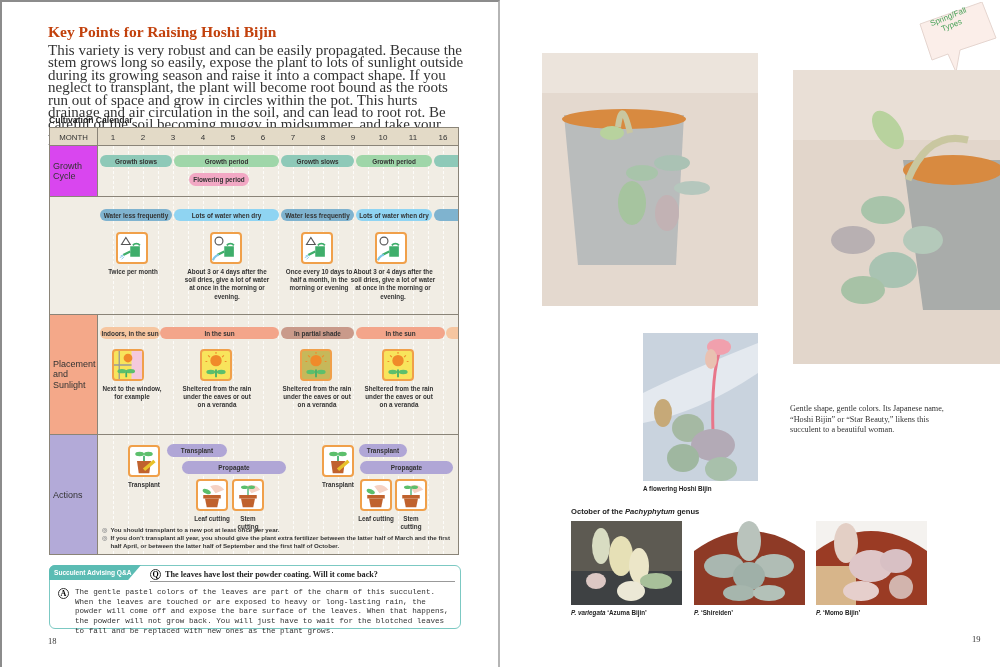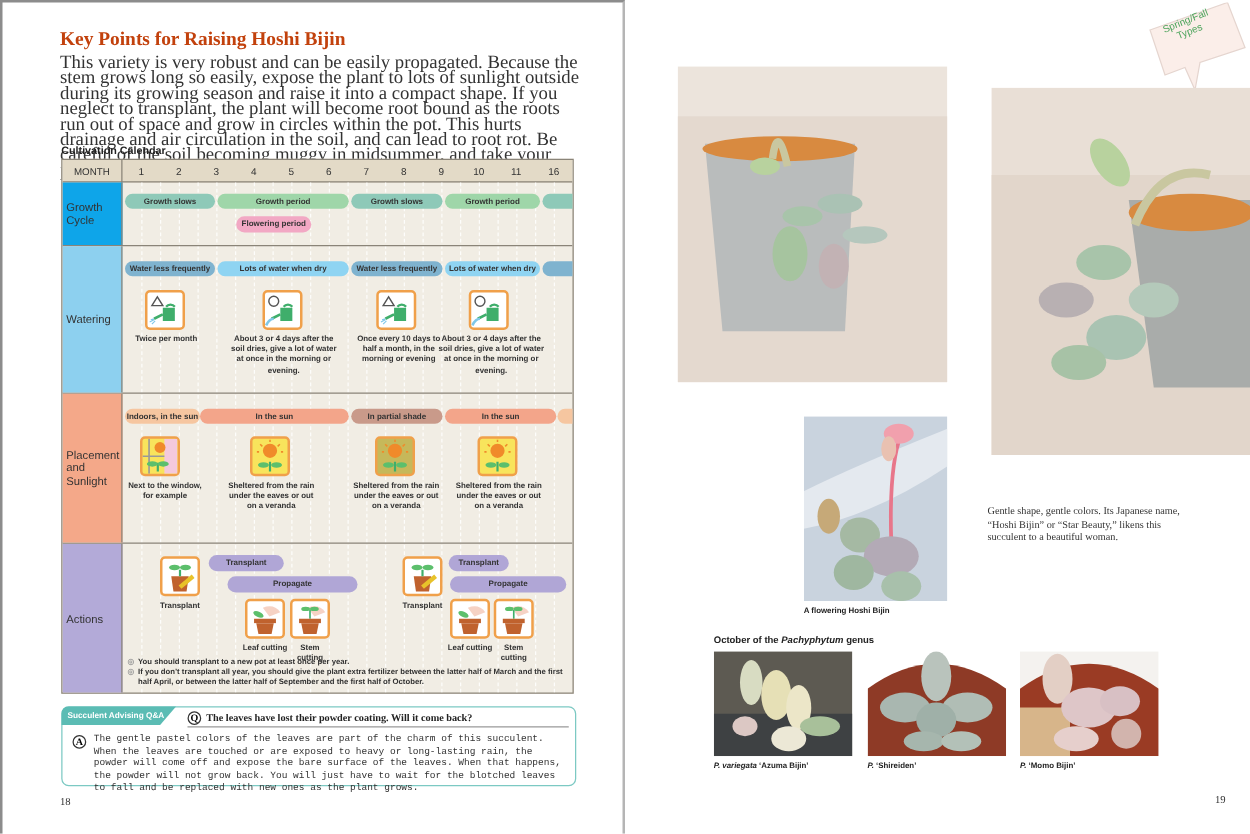--- a/index.html
+++ b/index.html
@@ -134,31 +134,30 @@
       <div class="vline" style="left:288px"></div>
     <div class="vline" style="left:303px"></div>
       <div class="vline" style="left:318px"></div>
     <div class="vline" style="left:333px"></div>
       <div class="vline" style="left:348px"></div>
     <div class="vline" style="left:363px"></div>
       <div class="vline" style="left:378px"></div>
     <div class="vline" style="left:393px"></div>
 
     <div class="section" style="top:18px;height:51px">
-      <div class="section-label" style="background:#0ea5e9">Growth Cycle</div>
+      <div class="section-label" style="background:#d946ef">Growth Cycle</div>
       <div class="bar" style="left:50px;top:9px;width:72px;background:#8ec9b8;border-radius:7px 7px 7px 7px">Growth slows</div>
       <div class="bar" style="left:124px;top:9px;width:105px;background:#9fd6a9">Growth period</div>
       <div class="bar" style="left:231px;top:9px;width:73px;background:#8ec9b8">Growth slows</div>
       <div class="bar" style="left:306px;top:9px;width:76px;background:#9fd6a9">Growth period</div>
       <div class="bar" style="left:384px;top:9px;width:40px;background:#8ec9b8"></div>
       <div class="bar" style="left:139px;top:27px;width:60px;background:#f2a8c4;height:13px">Flowering period</div>
     </div>
 
     <div class="section" style="top:69px;height:118px">
-      <div class="section-label" style="background:#8dd0ef">Watering</div>
       <div class="bar" style="left:50px;top:12px;width:72px;background:#7fb3cf">Water less frequently</div>
       <div class="bar" style="left:124px;top:12px;width:105px;background:#8fd4f2">Lots of water when dry</div>
       <div class="bar" style="left:231px;top:12px;width:73px;background:#7fb3cf">Water less frequently</div>
       <div class="bar" style="left:306px;top:12px;width:76px;background:#8fd4f2">Lots of water when dry</div>
       <div class="bar" style="left:384px;top:12px;width:40px;background:#7fb3cf"></div>
 
       <div class="icon-box" style="left:66px;top:35px">
         <svg viewBox="0 0 32 32">
             <polygon points="4,12 9,4 14,12" fill="none" stroke="#555" stroke-width="1.3"></polygon>
             <path d="M14 14h11v12H14z" fill="#3fae6b"></path>

